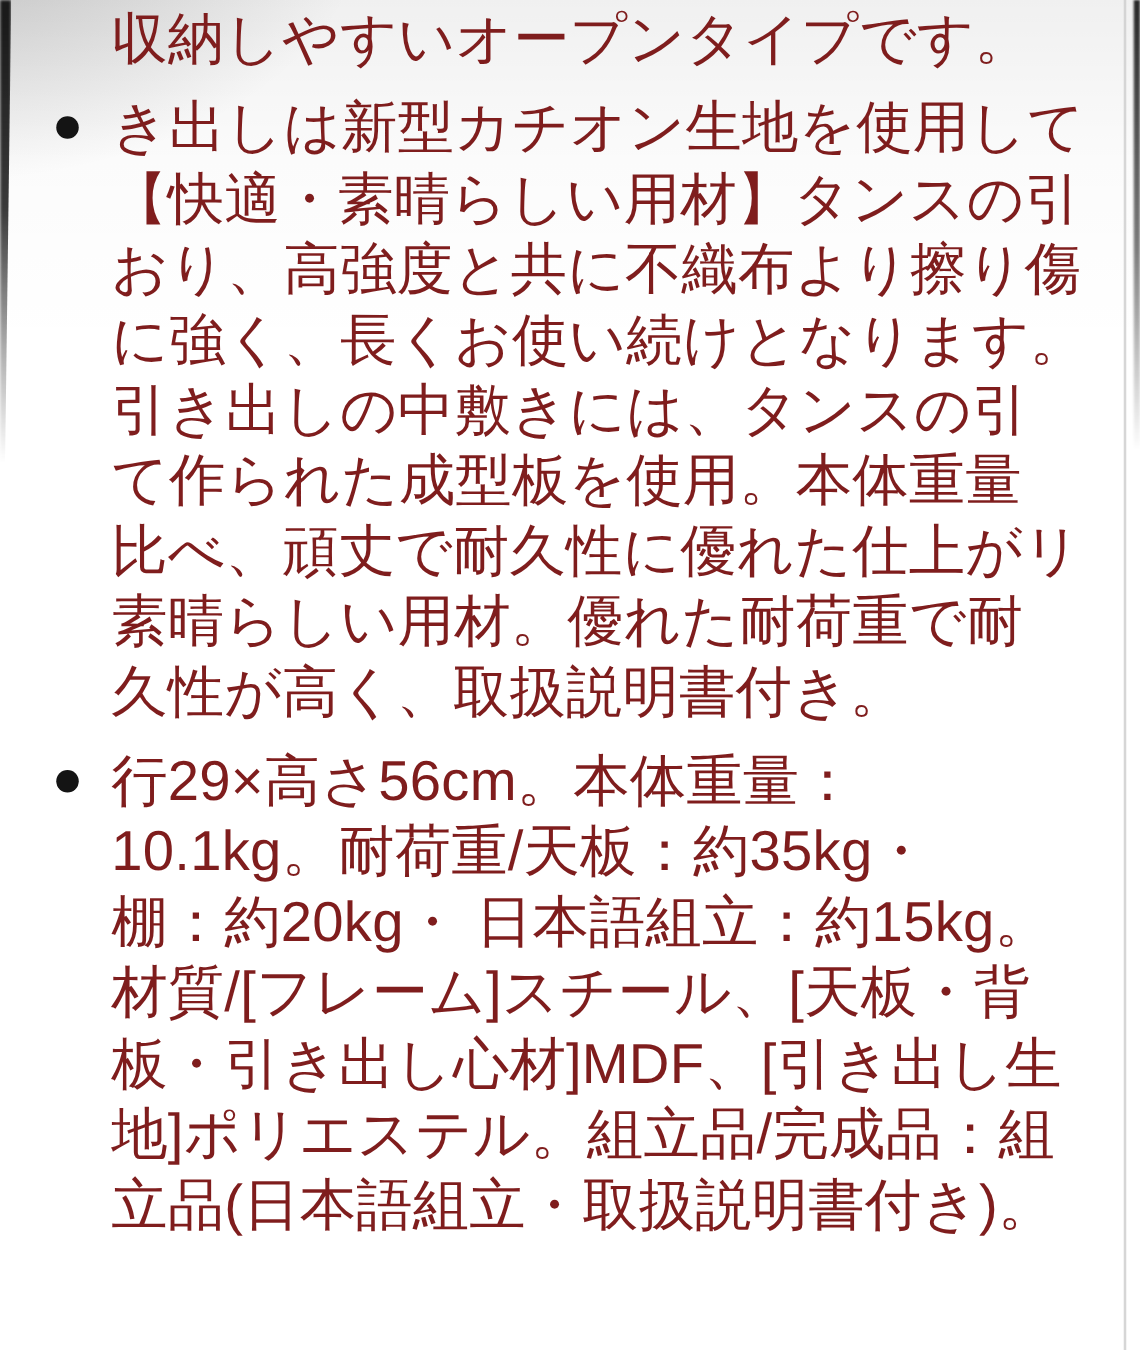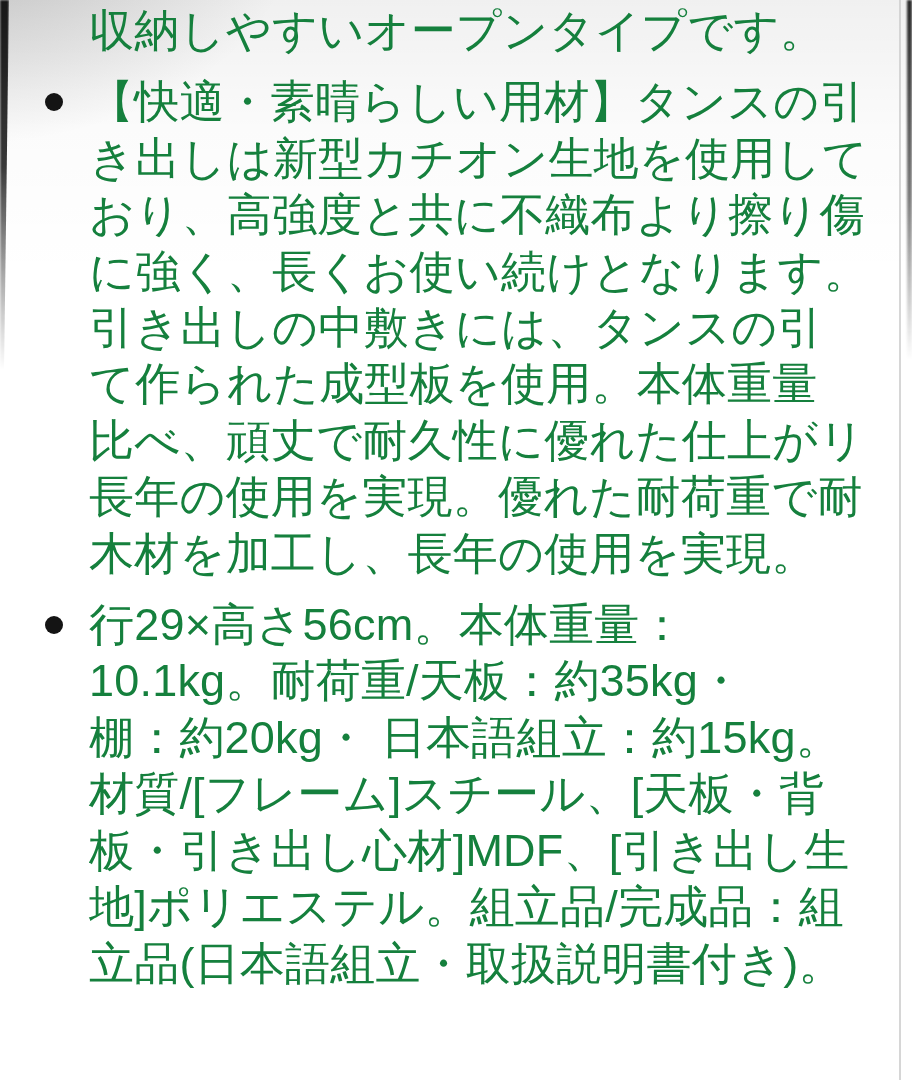--- a/index.html
+++ b/index.html
@@ -64,21 +64,21 @@
   }
   .item + .item {
     margin-top: 15px;
   }
   .line {
     font-size: 45px;
     line-height: 56.4px;
     font-weight: 400;
     letter-spacing: 0.2px;
     white-space: nowrap;
-    color: #15803d;
+    color: #7f1d1d;
   }
   .bullet-dot {
     position: absolute;
     left: -44px;
     top: 19px;
     width: 18px;
     height: 18px;
     border-radius: 50%;
     background: #141414;
   }
@@ -91,29 +91,29 @@
 <div class="divider-line"></div>
 
 <section class="bullet-list">
 
   <div class="item">
     <div class="line">収納しやすいオープンタイプです。</div>
   </div>
 
   <div class="item">
     <span class="bullet-dot"></span>
+    <div class="line">き出しは新型カチオン生地を使用して</div>
     <div class="line">【快適・素晴らしい用材】タンスの引</div>
-    <div class="line">き出しは新型カチオン生地を使用して</div>
     <div class="line">おり、高強度と共に不織布より擦り傷</div>
     <div class="line">に強く、長くお使い続けとなります。</div>
     <div class="line">引き出しの中敷きには、タンスの引</div>
     <div class="line">て作られた成型板を使用。本体重量</div>
     <div class="line">比べ、頑丈で耐久性に優れた仕上がリ</div>
-    <div class="line">長年の使用を実現。優れた耐荷重で耐</div>
-    <div class="line">木材を加工し、長年の使用を実現。</div>
+    <div class="line">素晴らしい用材。優れた耐荷重で耐</div>
+    <div class="line">久性が高く、取扱説明書付き。</div>
   </div>
 
   <div class="item">
     <span class="bullet-dot"></span>
     <div class="line">行29×高さ56cm。本体重量：</div>
     <div class="line">10.1kg。耐荷重/天板：約35kg・</div>
     <div class="line">棚：約20kg・ 日本語組立：約15kg。</div>
     <div class="line">材質/[フレーム]スチール、[天板・背</div>
     <div class="line">板・引き出し心材]MDF、[引き出し生</div>
     <div class="line">地]ポリエステル。組立品/完成品：組</div>

